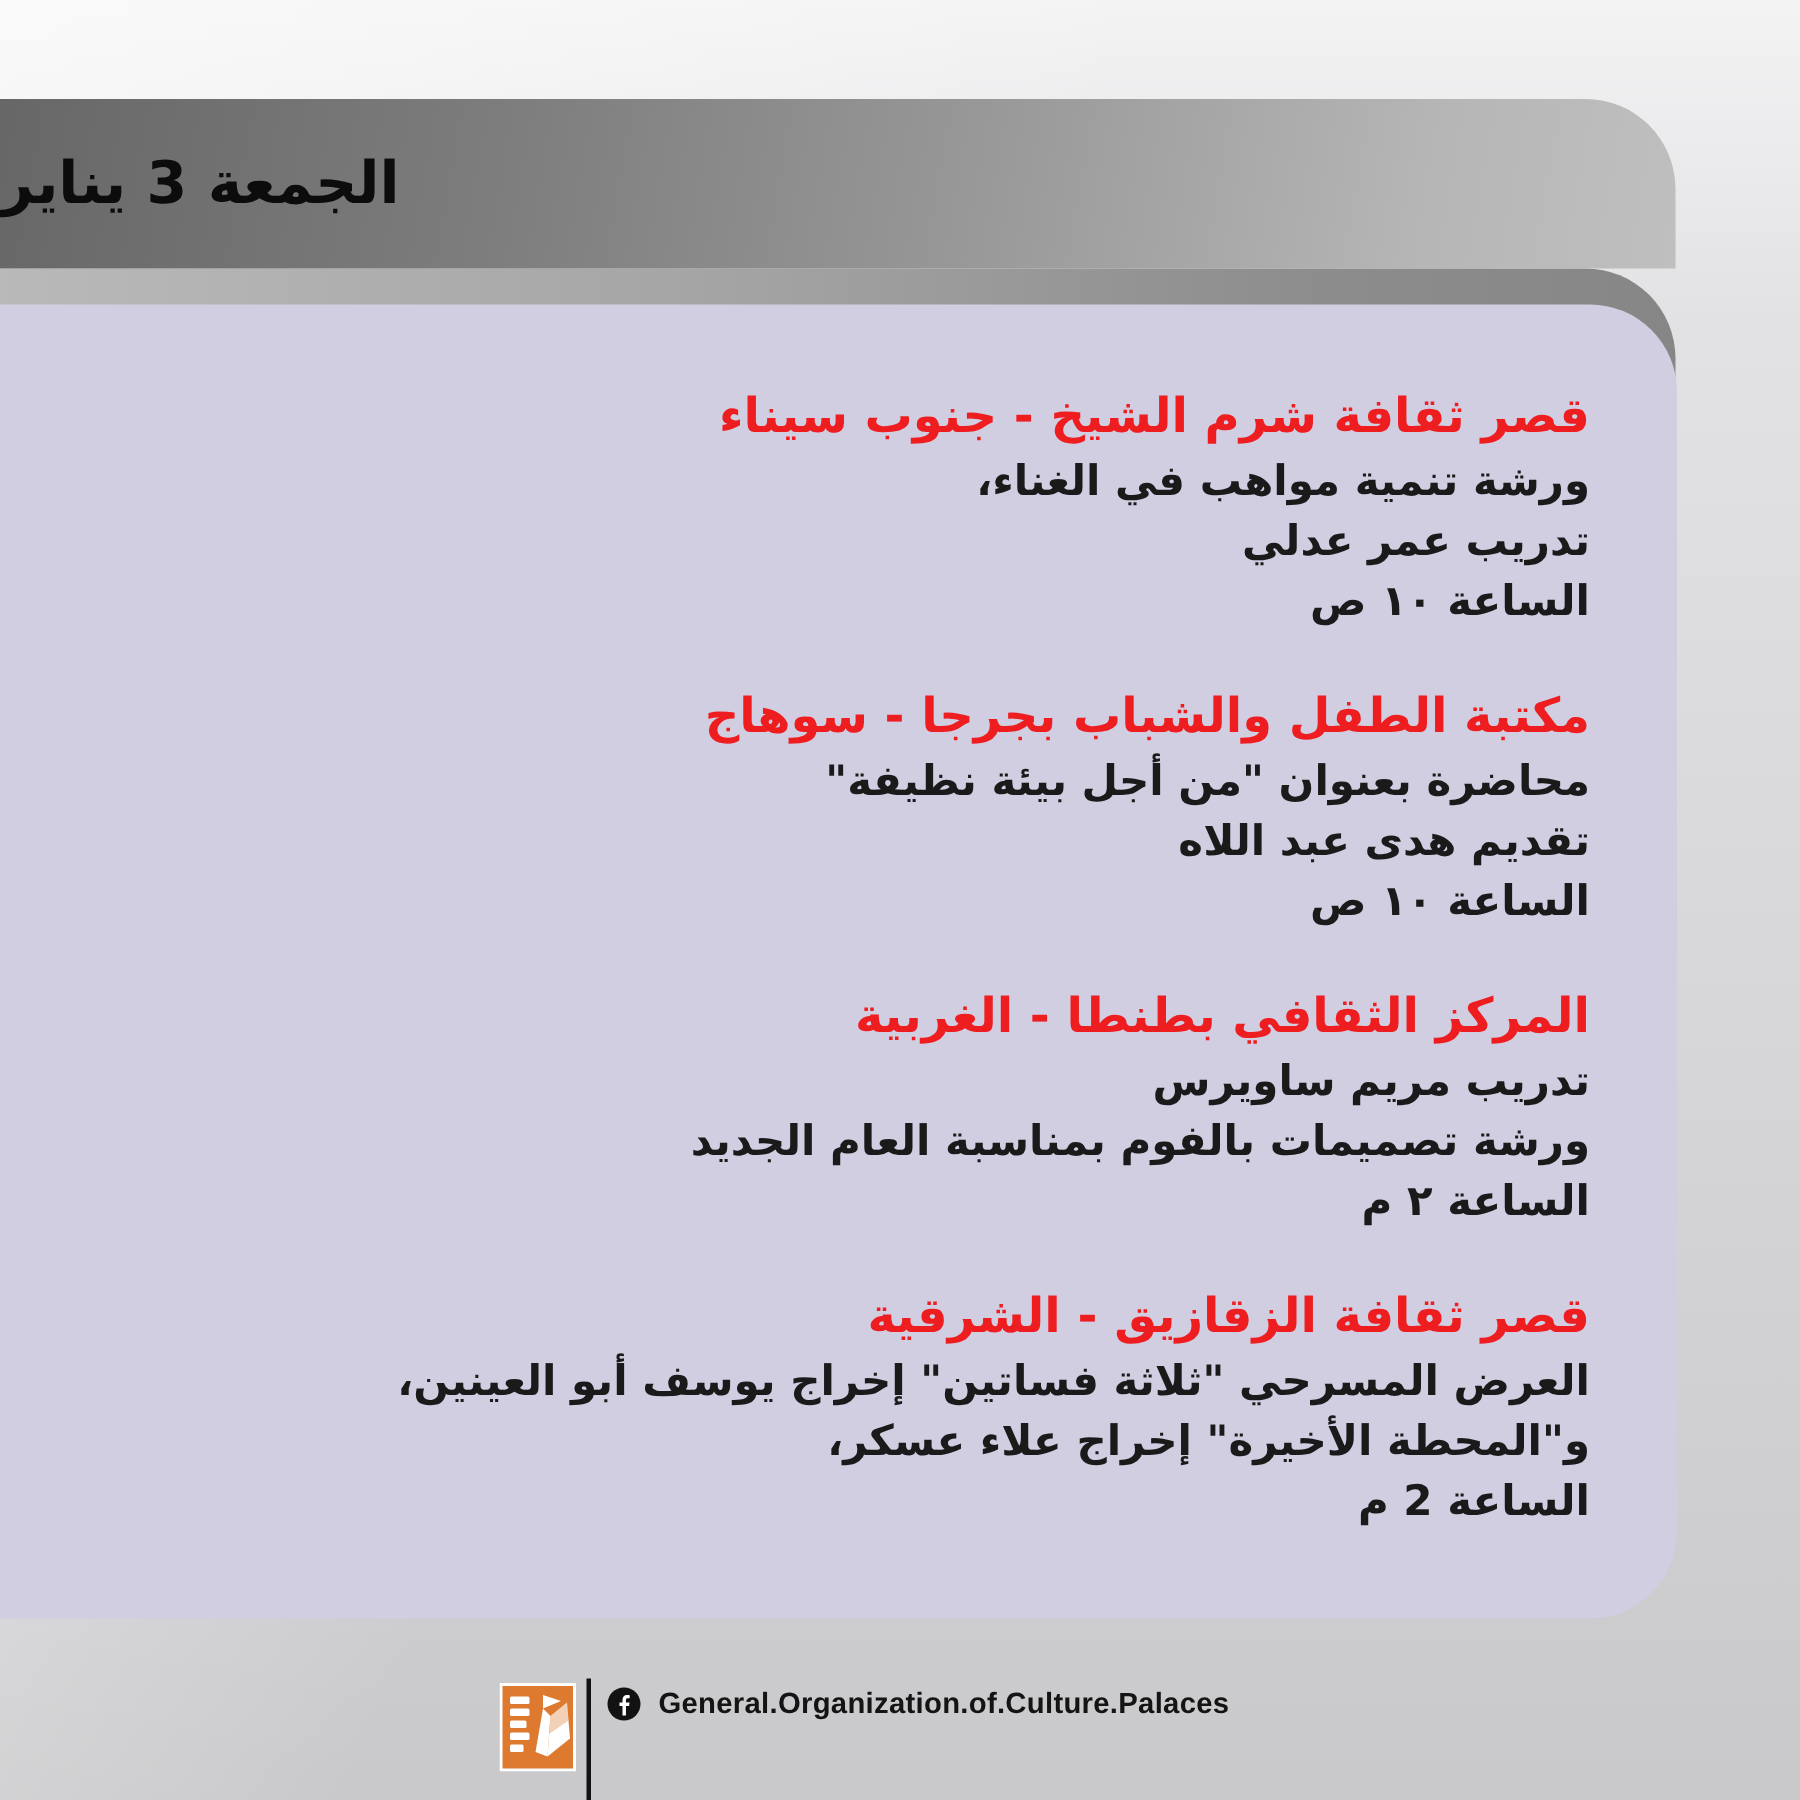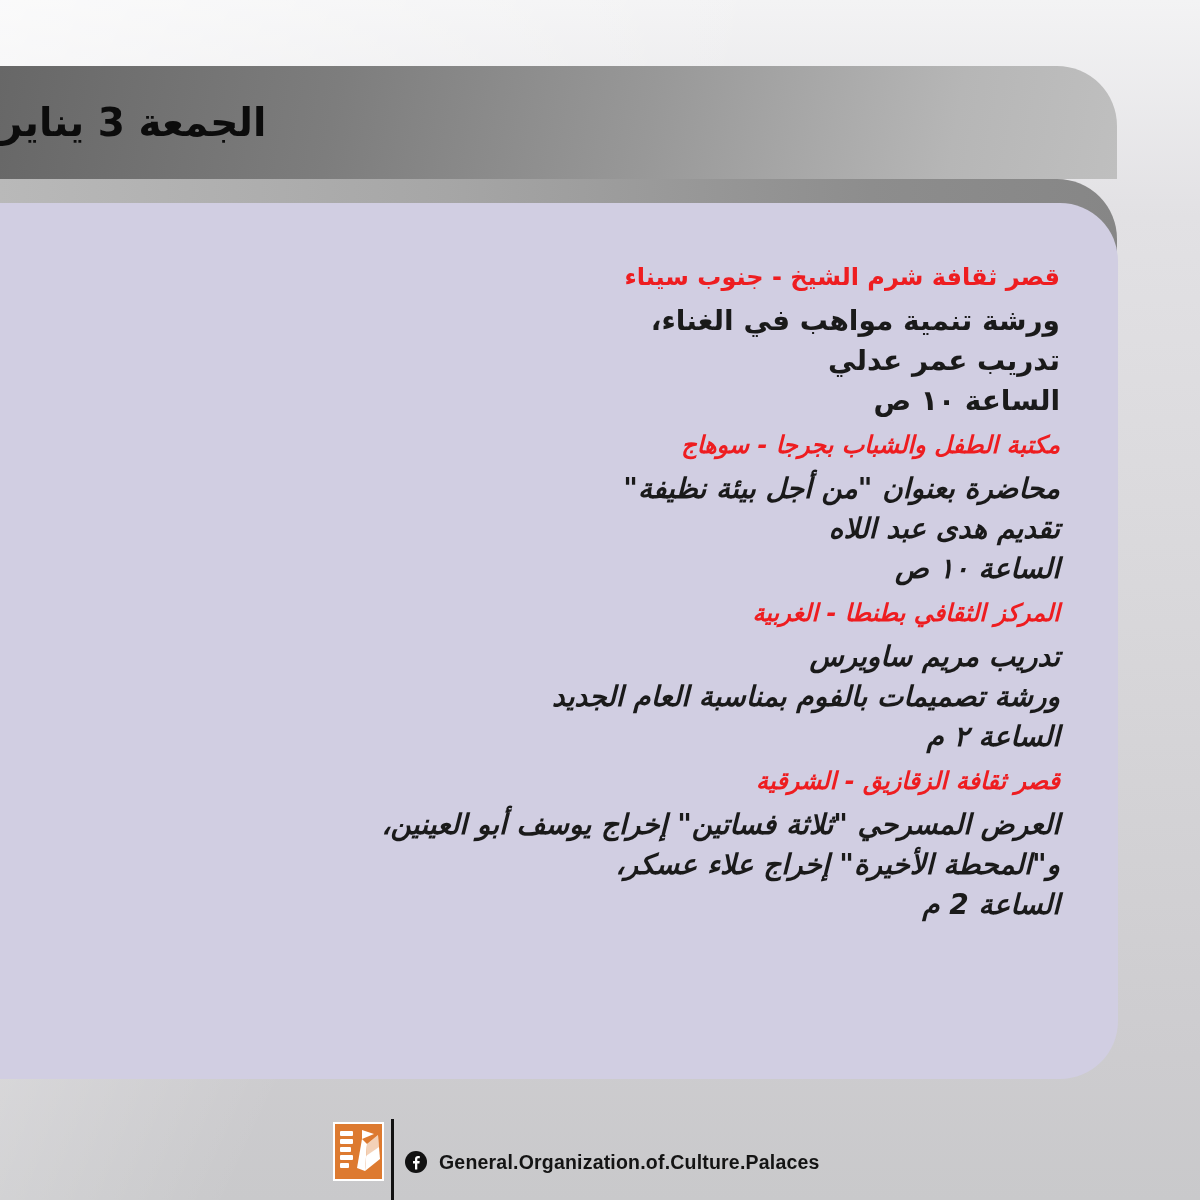--- a/index.html
+++ b/index.html
@@ -32,29 +32,29 @@
   }
 
   
   .content-panel{
     position:absolute;left:0;top:203px;width:1118px;height:876px;z-index:2;
     background:var(--panel-lavender,#d1cee2);
     border-top-right-radius:58px;border-bottom-right-radius:58px;
     box-sizing:border-box;
   }
   .events{direction:rtl;text-align:right;padding:50px 58px 0 40px;}
-  .event + .event{font-style:italic;}
-  .venue{color:var(--venue-red,#ee1d20);font-weight:bold;font-size:24px;line-height:48px;white-space:nowrap;}
+  .event + .event{margin-top:32px;}
+  .venue{color:var(--venue-red,#ee1d20);font-weight:bold;font-size:32px;line-height:48px;white-space:nowrap;}
   .event-line{color:var(--text-black,#1a1a1a);font-weight:bold;font-size:28px;line-height:40px;white-space:nowrap;}
 
   
   .logo{position:absolute;left:333px;top:1122px;width:51px;height:59px;z-index:4;}
   .logo-bg{fill:var(--logo-orange,#dd7a30);}
   .footer-divider{position:absolute;left:391px;top:1119px;width:3px;height:81px;background:#121212;z-index:4;}
-  .social{position:absolute;left:404px;top:1123px;z-index:4;display:flex;flex-direction:row;gap:16px;margin-top:26px;}
+  .social{position:absolute;left:404px;top:1123px;z-index:4;display:flex;flex-direction:row;gap:16px;}
   .social-row{display:flex;align-items:center;gap:11px;height:26px;}
   .social-label{font-family:"Liberation Sans",sans-serif;font-weight:bold;font-size:19.5px;color:#141414;letter-spacing:.2px;}
   .icon{display:inline-flex;width:24px;height:24px;flex:0 0 24px;}
 </style>
 </head>
 <body>
 
 <div class="page">
 
   <div class="shadow-band"></div>

